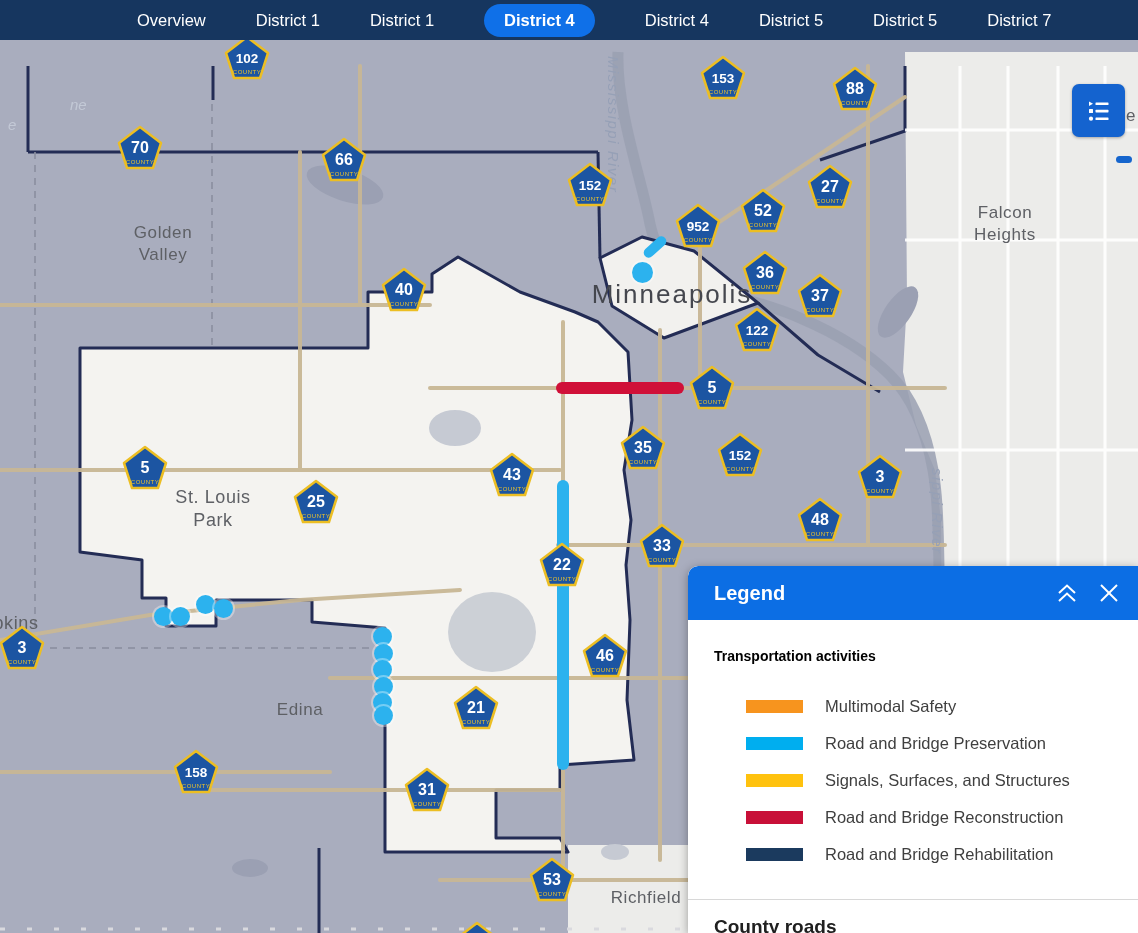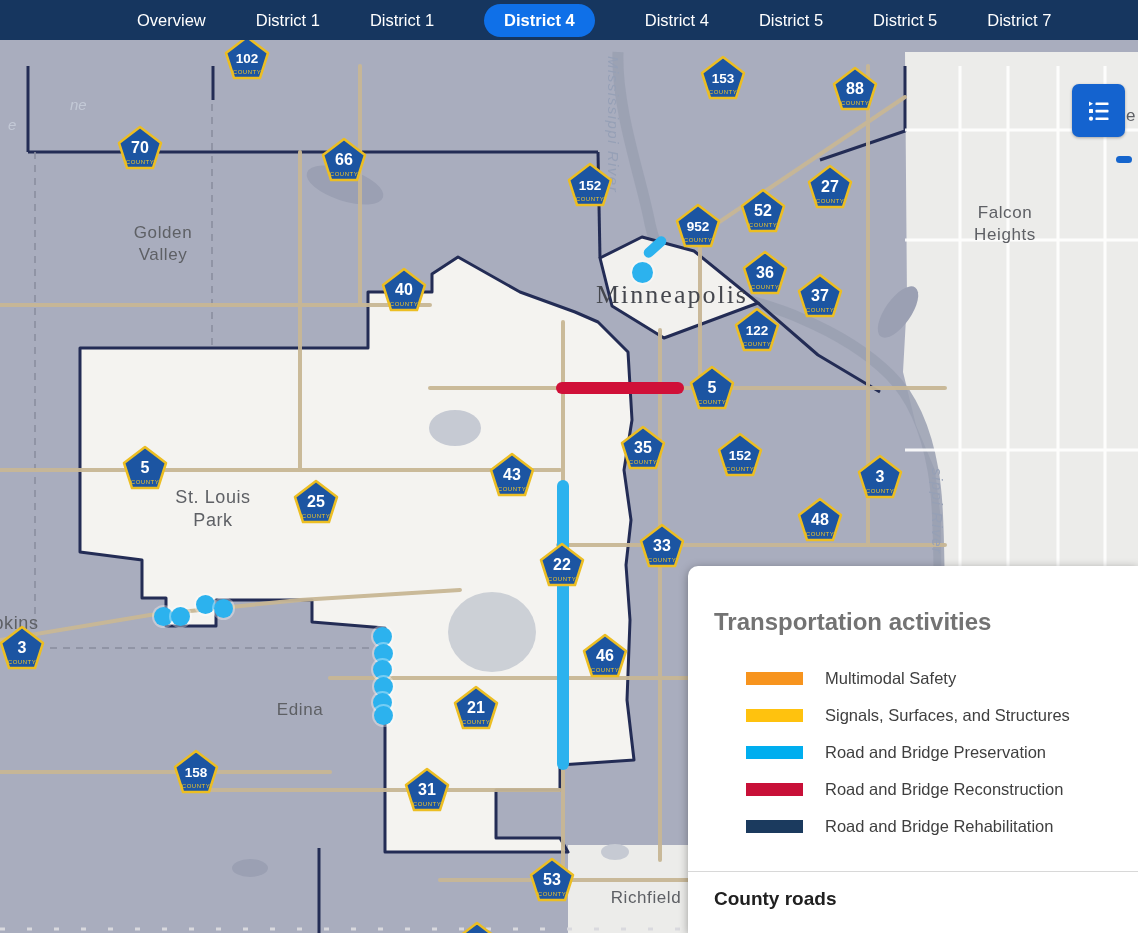--- a/index.html
+++ b/index.html
@@ -40,21 +40,21 @@
               cursor:pointer;z-index:30;box-shadow:0 1px 3px rgba(0,0,0,.3);}
 
   
   .legend-panel{position:absolute;left:688px;top:566px;width:450px;height:367px;z-index:35;
                 background:#fff;border-radius:10px 0 0 0;box-shadow:0 2px 10px rgba(0,0,0,.35);overflow:hidden;}
   .legend-header{height:54px;background:#0C6EE4;border-radius:10px 0 0 0;display:flex;align-items:center;}
   .legend-title{color:#fff;font-size:20px;font-weight:bold;margin-left:26px;flex:1;}
   .legend-header .hicon{width:26px;height:26px;margin-right:16px;cursor:pointer;display:flex;
                         align-items:center;justify-content:center;}
   .legend-body{padding:26px 26px 0 26px;}
-  .legend-section{font-size:24px;font-weight:bold;color:#737373;margin:16px 0 24px 0;}
+  .legend-section{font-size:14px;font-weight:bold;color:#000000;margin:2px 0 24px 0;}
   .legend-row{display:flex;align-items:center;height:37px;padding-left:32px;}
   .legend-swatch{width:57px;height:13px;margin-right:22px;flex:none;}
   .legend-label{font-size:16.5px;color:#3F3F3F;}
   .legend-divider{border-top:1px solid #D8D8D8;margin:26px -26px 0 -26px;}
   .legend-section2{font-size:19px;font-weight:bold;color:#202020;margin-top:16px;}
 </style>
 </head>
 <body>
 
 <div class="stage">
@@ -133,21 +133,21 @@
       </g>
 
       <ellipse cx="455" cy="428" rx="26" ry="18" fill="#C6CAD3"></ellipse>
       <ellipse cx="492" cy="632" rx="44" ry="40" fill="#CCD0D6"></ellipse>
       <ellipse cx="615" cy="852" rx="14" ry="8" fill="#C6CAD3"></ellipse>
     </svg>
 
     <div id="city-labels">
         <div class="citylabel" style="left: 163px; top: 244px; font-size: 17px;">Golden
 Valley</div>
-        <div class="citylabel big" style="left: 672px; top: 295px; font-size: 26px; font-family: Liberation Serif, serif;">Minneapolis</div>
+        <div class="citylabel big" style="left: 672px; top: 295px; font-size: 26px;">Minneapolis</div>
         <div class="citylabel" style="left: 1005px; top: 224px; font-size: 17px;">Falcon
 Heights</div>
         <div class="citylabel" style="left: 213px; top: 509px; font-size: 18px;">St. Louis
 Park</div>
         <div class="citylabel" style="left: 16px; top: 624px; font-size: 18px;">pkins</div>
         <div class="citylabel" style="left: 300px; top: 710px; font-size: 17px;">Edina</div>
         <div class="citylabel" style="left: 646px; top: 898px; font-size: 17px;">Richfield</div>
         <div class="fragment" style="left: 30px; top: 96px; font-size: 15px; padding-left: 40px;">ne</div>
         <div class="fragment" style="left: 8px; top: 116px; font-size: 15px;">e</div>
         <div class="fragment dark" style="left: 1126px; top: 106px; font-size: 17px;">e</div>
@@ -343,34 +343,53 @@
         <rect x="10.5" y="5.5" width="13" height="2.6" rx="0.6"></rect>
         <rect x="4" y="12" width="4" height="4" rx="0.5"></rect>
         <rect x="10.5" y="12.8" width="13" height="2.6" rx="0.6"></rect>
         <circle cx="6" cy="21.7" r="2.1"></circle>
         <rect x="10.5" y="20.4" width="13" height="2.6" rx="0.6"></rect>
       </g>
     </svg>
   </div>
 
   <div class="legend-panel">
+    <div class="legend-header">
+      <span class="legend-title">Legend</span>
+      <span class="hicon">
+        <svg width="24" height="24" viewBox="0 0 24 24">
+          <g fill="none" stroke="#fff" stroke-width="2">
+            <polyline points="4,12 12,4.5 20,12"></polyline>
+            <polyline points="4,20 12,12.5 20,20"></polyline>
+          </g>
+        </svg>
+      </span>
+      <span class="hicon">
+        <svg width="24" height="24" viewBox="0 0 24 24">
+          <g stroke="#fff" stroke-width="2">
+            <line x1="4" y1="4" x2="20" y2="20"></line>
+            <line x1="20" y1="4" x2="4" y2="20"></line>
+          </g>
+        </svg>
+      </span>
+    </div>
     <div class="legend-body">
       <div class="legend-section">Transportation activities</div>
       <div id="legend-rows">
           <div class="legend-row">
             <span class="legend-swatch" style="background: rgb(247, 148, 30);"></span>
             <span class="legend-label">Multimodal Safety</span>
           </div>
           <div class="legend-row">
+            <span class="legend-swatch" style="background: rgb(0, 174, 239);"></span>
+            <span class="legend-label">Road and Bridge Preservation</span>
+          </div>
+          <div class="legend-row">
             <span class="legend-swatch" style="background: rgb(255, 194, 14);"></span>
             <span class="legend-label">Signals, Surfaces, and Structures</span>
-          </div>
-          <div class="legend-row">
-            <span class="legend-swatch" style="background: rgb(0, 174, 239);"></span>
-            <span class="legend-label">Road and Bridge Preservation</span>
           </div>
           <div class="legend-row">
             <span class="legend-swatch" style="background: rgb(200, 16, 56);"></span>
             <span class="legend-label">Road and Bridge Reconstruction</span>
           </div>
           <div class="legend-row">
             <span class="legend-swatch" style="background: rgb(27, 58, 94);"></span>
             <span class="legend-label">Road and Bridge Rehabilitation</span>
           </div>
         </div>

